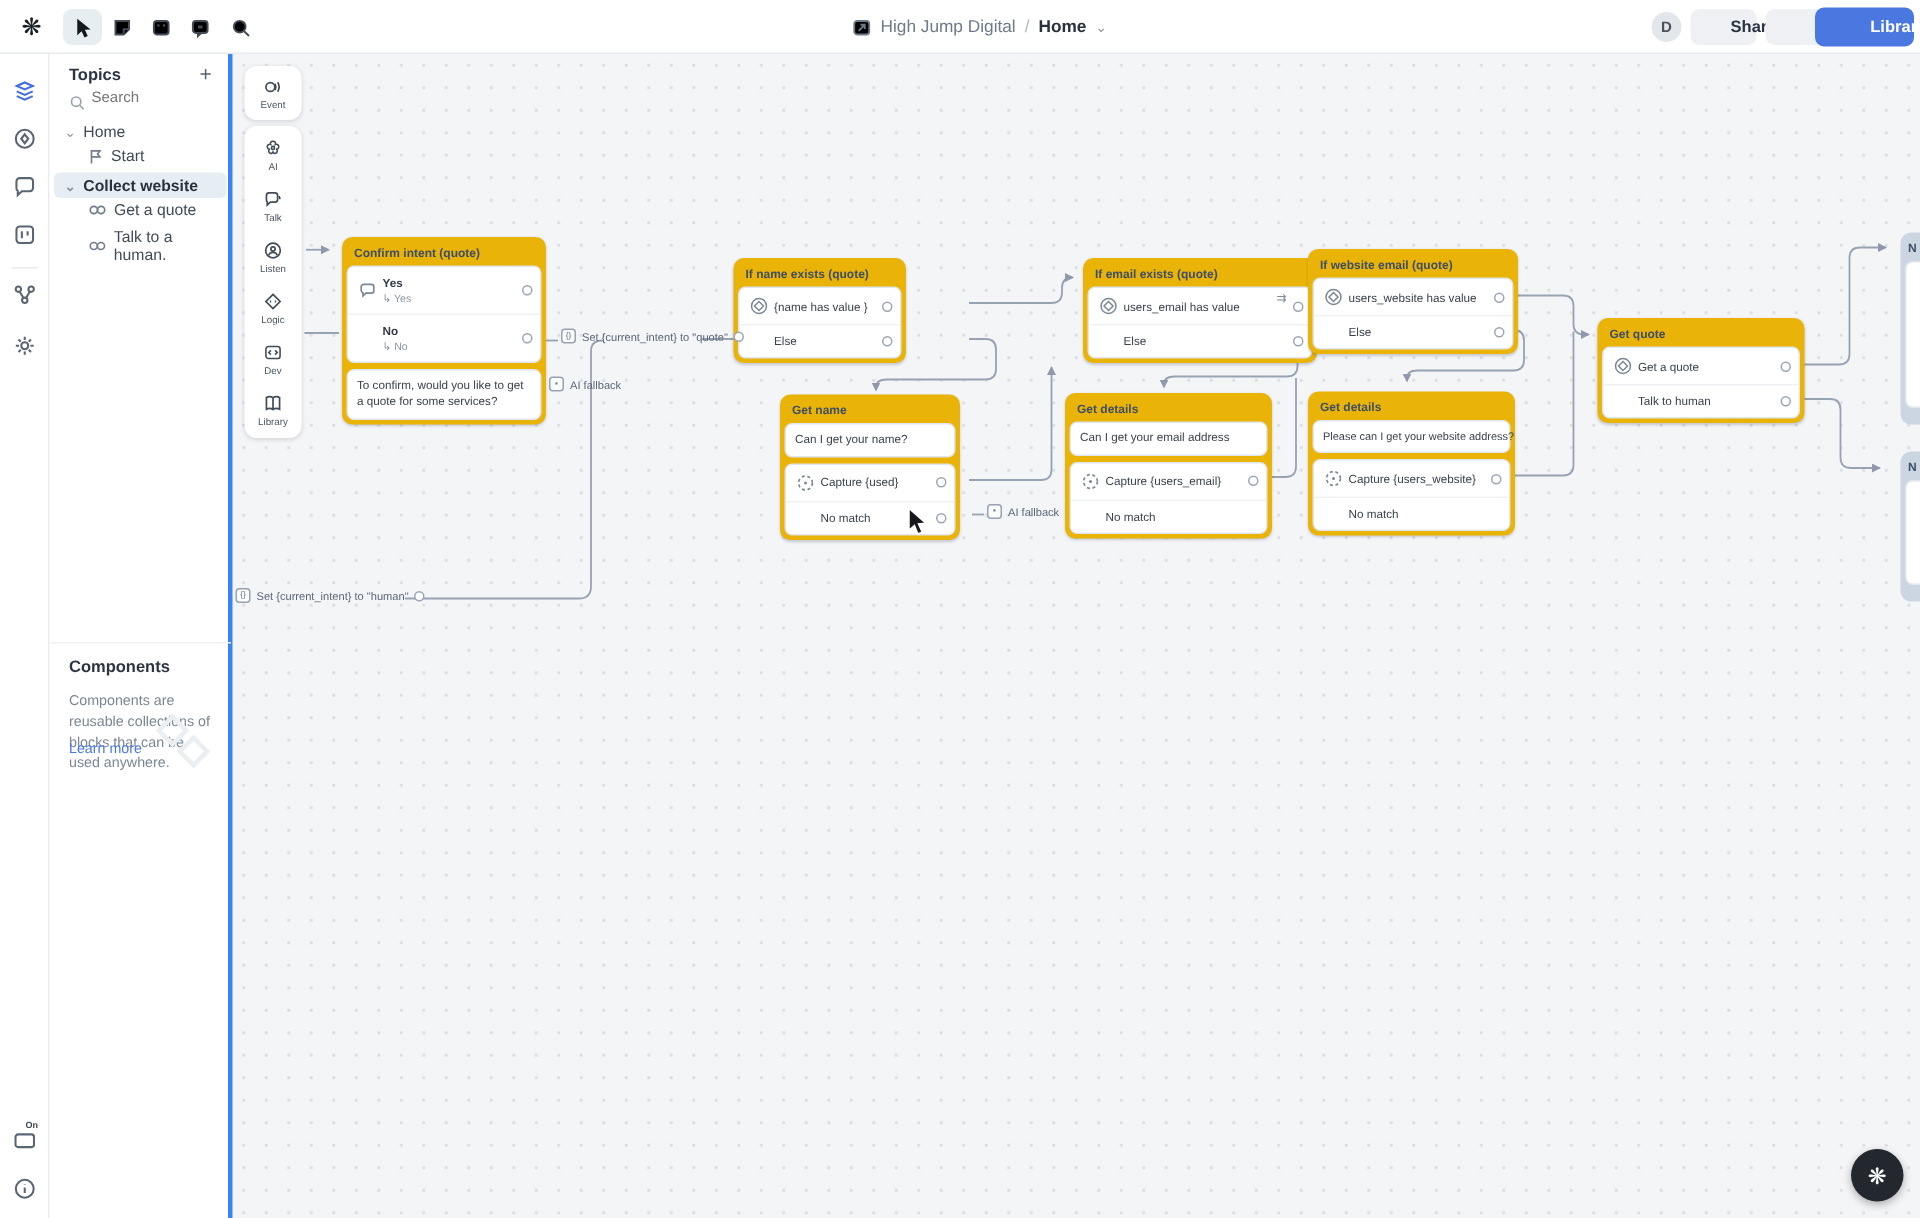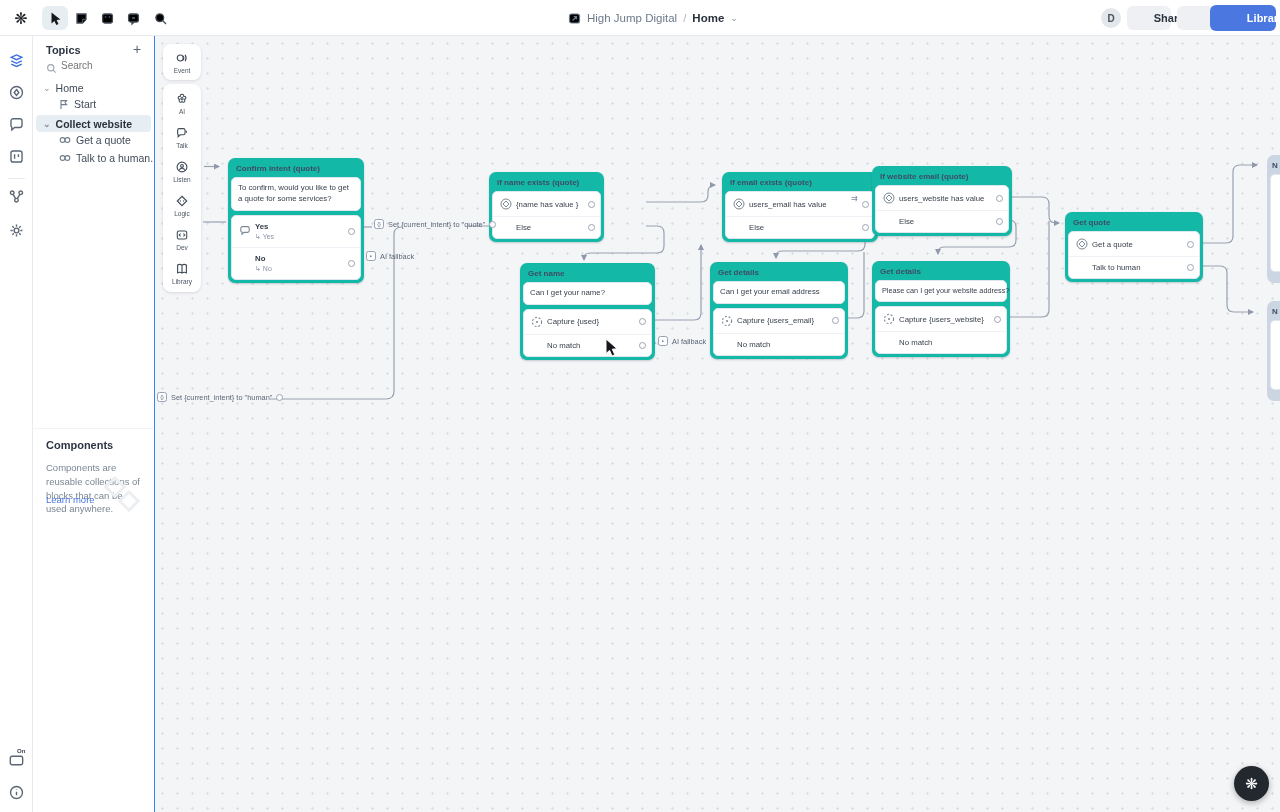--- a/index.html
+++ b/index.html
@@ -34,40 +34,40 @@
     gap:5px; font-weight:700; }
 
   
   #rail { left:0; top:36px; width:33px; height:776px; background:#fff;
     border-right:1px solid #e7eaee; z-index:41; }
   .rail-ic { position:absolute; left:8px; width:17px; height:17px; color:#5b6674; }
   .rail-div { position:absolute; left:8px; width:17px; border-top:1px solid #e7eaee; }
 
   
   #panel { left:33px; top:36px; width:122px; height:776px; background:#fff;
-    border-right:1px solid #3b82f6; z-index:41; }
+    border-right:3px solid #3b82f6; z-index:41; }
   #panel h3 { font-size:11px; color:#2c3542; }
   .tree-row { position:absolute; display:flex; align-items:center; gap:5px;
     font-size:10.5px; color:#404b59; }
   .tree-row .chev { color:#8a93a0; font-size:9px; line-height:6px; }
   .tree-sel { background:#e6edf3; border-radius:4px; font-weight:700; color:#29313d; }
   #components-box { position:absolute; left:0; top:392px; width:121px; border-top:1px solid #f0f2f5; }
   #components-box p { font-size:9.5px; line-height:1.45; color:#7a8694; }
   #learn-more { color:#4a78e0; font-size:9.5px; }
   .wm { position:absolute; width:16px; height:16px; border:3px solid #eceff2; transform:rotate(45deg); }
 
   
   .pal-card { position:absolute; left:163px; width:38px; background:#fff; border-radius:8px;
     box-shadow:0 1px 3px rgba(35,46,70,.14); z-index:30; }
   .pal-item { display:flex; flex-direction:column; align-items:center; justify-content:center;
     gap:2px; color:#424c59; }
   .pal-item span { font-size:6.5px; color:#4a5462; }
 
   
-  .vf-node { position:absolute; background:#14b8a6; border-radius:7px; padding:3px;
+  .vf-node { position:absolute; background:#eab308; border-radius:7px; padding:3px;
     box-shadow:0 1px 2px rgba(27,43,72,.22); z-index:20; }
   .vf-head { font-size:8px; font-weight:700; color:#3d4e66; padding:3px 5px 4px; }
   .vf-card { background:#fff; border-radius:5px; border:1px solid #e0e6ed; }
   .vf-card + .vf-card { margin-top:4px; }
   .vf-msg { padding:5px 6px; font-size:7.8px; color:#3a424e; line-height:1.4; }
   .vf-row { position:relative; display:flex; align-items:center; gap:4px; padding:6px 16px 6px 7px;
     font-size:7.8px; color:#3a424e; min-height:21px; }
   .vf-row + .vf-row { border-top:1px solid #eef1f5; }
   .vf-row.noicon { padding-left:23px; }
   .vf-sub { font-size:7px; color:#8b94a2; margin-top:2px; }
@@ -347,64 +347,64 @@
     <svg class="ic" width="14" height="14" viewBox="0 0 16 16" stroke="#424c59" stroke-width="1.3" fill="none">
       <path d="M8,3.6 c-1.4,-1 -3.6,-1 -5,-0.2 v9 c1.4,-0.8 3.6,-0.8 5,0.2 c1.4,-1 3.6,-1 5,-0.2 v-9 c-1.4,-0.8 -3.6,-0.8 -5,0.2 v9"></path>
     </svg>
     <span>Library</span>
   </div>
 </div>
 
 <div class="vf-node" style="left:228px;top:158px;width:136px">
   <div class="vf-head">Confirm intent (quote)</div>
   <div class="vf-card">
-      <div class="vf-msg">To confirm, would you like to get a quote for some services?</div>
-    </div>
-  <div class="vf-card">
     <div class="vf-row" style="min-height:30px">
       <svg class="ric ic" viewBox="0 0 12 12" stroke="#7b8794" stroke-width="1.1" fill="none">
         <path d="M1.8,3.2 a1.6,1.6 0 0 1 1.6,-1.6 h5.2 a1.6,1.6 0 0 1 1.6,1.6 v2.6 a1.6,1.6 0 0 1 -1.6,1.6 h-3.6 l-2,1.8 v-2 a1.6,1.6 0 0 1 -1.2,-1.4 z"></path>
       </svg>
       <div>
         <div style="font-weight:700;color:#333b46">Yes</div>
         <div class="vf-sub"><span>↳</span>
           <span>Yes</span></div>
       </div>
       <span class="port"></span>
     </div>
     <div class="vf-row noicon" style="min-height:30px">
       <div>
         <div style="font-weight:700;color:#333b46">No</div>
         <div class="vf-sub"><span>↳</span>
           <span>No</span></div>
       </div>
       <span class="port"></span>
     </div>
   </div>
+  <div class="vf-card">
+      <div class="vf-msg">To confirm, would you like to get a quote for some services?</div>
+    </div>
 </div>
 
 <div class="vf-node" style="left:489px;top:172px;width:115px">
   <div class="vf-head">If name exists (quote)</div>
   <div class="vf-card">
     <div class="vf-row">
       <svg class="ric ic" viewBox="0 0 12 12" stroke="#7b8794" stroke-width="1" fill="none">
         <circle cx="6" cy="6" r="5"></circle>
           <path d="M6,3 L9,6 L6,9 L3,6 Z"></path>
       </svg>
       <span>{name has value }</span>
       <span class="port"></span>
     </div>
     <div class="vf-row noicon">
       <span>Else</span>
       <span class="port"></span>
     </div>
   </div>
 </div>
 
-<div class="vf-node" style="left:520px;top:263px;width:135px">
+<div class="vf-node" style="left:520px;top:263px;width:120px">
   <div class="vf-head">Get name</div>
   <div class="vf-card">
       <div class="vf-msg">Can I get your name?</div>
     </div>
   <div class="vf-card">
     <div class="vf-row">
       <svg class="ric ic" viewBox="0 0 12 12" stroke="#7b8794" stroke-width="1.1" fill="none">
         <circle cx="6" cy="6" r="4.6" stroke-dasharray="2 1.8"></circle>
           <circle cx="6" cy="6" r="1" fill="#7b8794" stroke="none"></circle>
       </svg>

